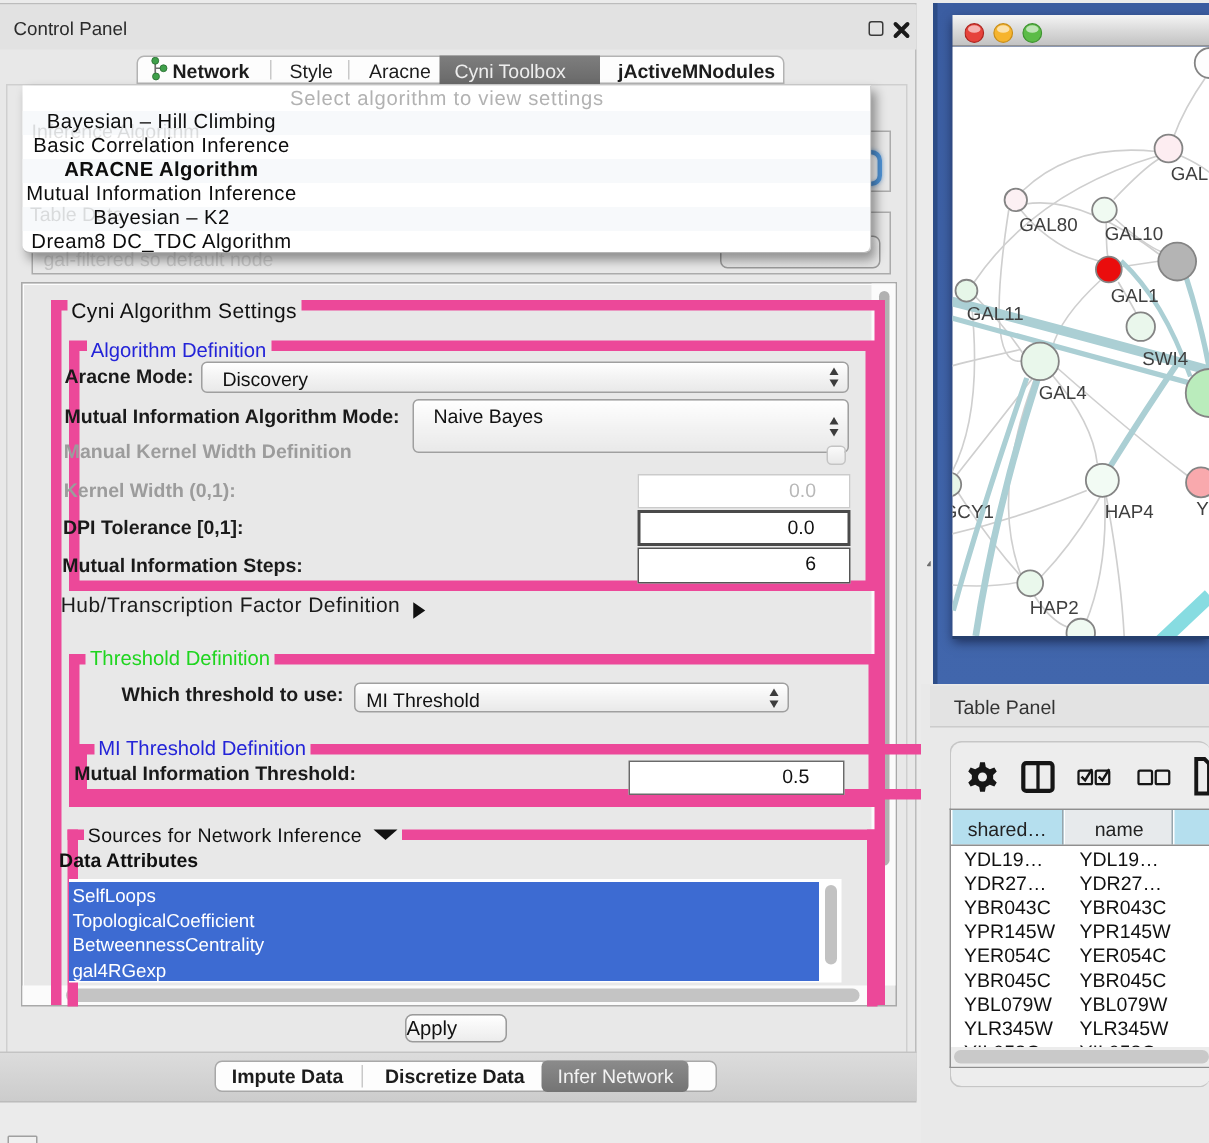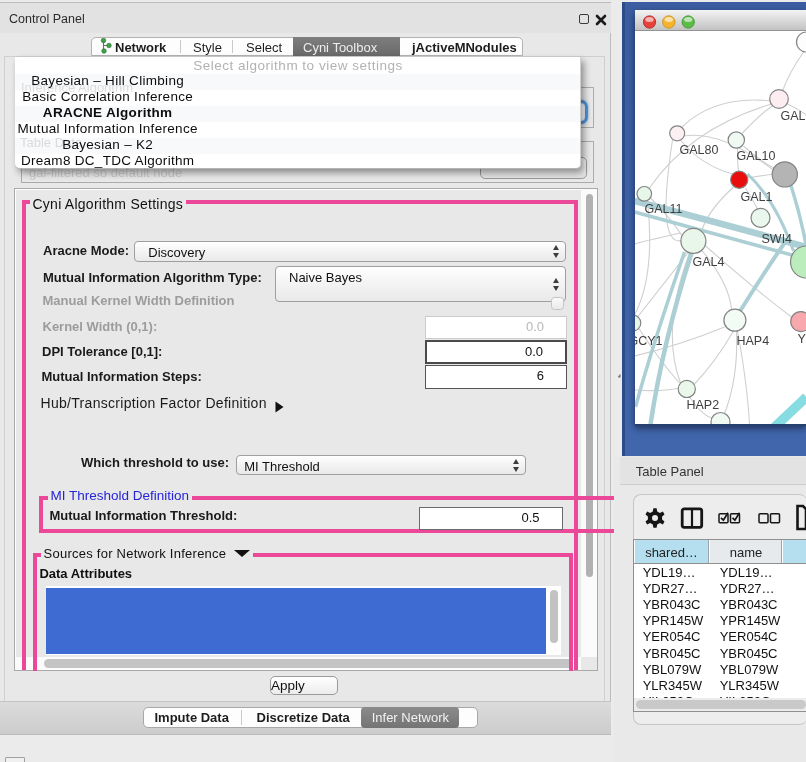--- a/index.html
+++ b/index.html
@@ -12,21 +12,21 @@
 .field { background:#fff; font-size:13px; color:#111; text-align:right; padding-right:22px; }
 .combo { border:1px solid #9f9f9f; border-radius:4px;
   background:linear-gradient(#ffffff,#f4f4f4 45%,#e9e9e9);
   font-size:13px; color:#111; }
 .combo .ct { position:absolute; left:0; top:3px; }
 .spin { position:absolute; right:5px; top:50%; width:7px; height:13px; margin-top:-6.5px; }
 .spin:before { content:""; position:absolute; left:0; top:0;
   border-left:3.5px solid transparent; border-right:3.5px solid transparent; border-bottom:5px solid #3c3c3c; }
 .spin:after { content:""; position:absolute; left:0; bottom:0;
   border-left:3.5px solid transparent; border-right:3.5px solid transparent; border-top:5px solid #3c3c3c; }
-.gb { border:4px solid #ec4899; }
+.gb { border:7px solid #ec4899;margin-left:12px; }
 .gtitle { position:absolute; top:-7px; background:#e8e8e8; padding:0 3px; font-size:13px; white-space:nowrap; }
 </style>
 </head>
 <body>
 <div id="stage">
 
 <div class="abs" style="left:-2px; top:2px; width:613px; height:733px; background:#e8e8e8; border:1px solid #bcbcbc;"></div>
 
 <div class="abs" style="left:-1px; top:3px; width:612px; height:30px; background:#e2e2e2;"></div>
 <div class="abs" style="left:9px; top:12px; font-size:12.5px; color:#2b2b2b;">Control Panel</div>
@@ -42,21 +42,21 @@
 
 <div class="abs" style="left:293px; top:37px; width:106.6px; height:19px; background:linear-gradient(#7e7e7e,#696969);"></div>
 <svg class="abs" style="left:100px; top:38px;" width="14" height="16" viewBox="0 0 14 16">
  <path d="M3.5 2.5 L3.5 12.5 M3.5 7.5 L8.5 7.5" stroke="#6d6d6d" stroke-width="1.1" fill="none"></path>
  <circle cx="3.5" cy="2.5" r="2.3" fill="#3fa04a" stroke="#2b7234" stroke-width="0.6"></circle>
  <circle cx="9" cy="7.5" r="2.3" fill="#3fa04a" stroke="#2b7234" stroke-width="0.6"></circle>
  <circle cx="4" cy="13" r="2.3" fill="#3fa04a" stroke="#2b7234" stroke-width="0.6"></circle>
 </svg>
 <div class="abs" style="left:115px; top:40px; font-size:13px; font-weight:bold; color:#1c1c1c;">Network</div>
 <div class="abs" style="left:193px; top:40px; font-size:13px; color:#1c1c1c;">Style</div>
-<div class="abs" style="left:246px; top:40px; font-size:13px; color:#1c1c1c;">Select</div>
+<div class="abs" style="left:246px; top:40px; font-size:13px; color:#1c1c1c;">Aracne</div>
 <div class="abs" style="left:303px; top:40px; font-size:13px; color:#ededed;">Cyni Toolbox</div>
 <div class="abs" style="left:412px; top:40px; font-size:13px; font-weight:bold; color:#1c1c1c;">jActiveMNodules</div>
 
 <div class="abs" style="left:21px; top:87px; width:573px; height:41px; border:1px solid #ababab;"></div>
 <div class="abs" style="left:21px; top:141px; width:573px; height:42px; border:1px solid #ababab;"></div>
 
 <div class="abs" style="left:480px; top:100px; width:108px; height:24px; border:3px solid #4f93d6; border-radius:7px; background:#fff; box-shadow:0 0 3px rgba(90,150,210,0.8), inset 0 0 2px rgba(90,150,210,0.6);"></div>
 
 <div class="abs" style="left:480px; top:156.5px; width:107px; height:22.5px; border:1px solid #9a9a9a; border-radius:5px; background:linear-gradient(#fbfbfb,#e3e3e3);"></div>
 
@@ -66,62 +66,69 @@
 <div class="abs" style="left:581px; top:189px; width:16px; height:468px; background:#fbfbfb;"></div>
 <div class="abs" style="left:585.5px; top:194px; width:7px; height:383px; background:#b1b1b1; border-radius:4px;"></div>
 
 <div class="abs" style="left:15px; top:657px; width:566px; height:13px; background:#fbfbfb;"></div>
 <div class="abs" style="left:44px; top:658.5px; width:529px; height:9px; background:#c4c4c4; border-radius:4.5px;"></div>
 
 <div class="abs gb" style="left:21.5px; top:200px; width:556px; height:470px; border-bottom:none;">
   <div class="gtitle" style="left:4px; top:-8.5px; font-size:14px; letter-spacing:0.25px; color:#111;">Cyni Algorithm Settings</div>
 </div>
 
+<div class="abs gb" style="left:34px; top:226.5px; width:538px; height:167.5px;">
+  <div class="gtitle" style="left:4.5px; top:-7.5px; font-size:13.5px; color:#2424d8;">Algorithm Definition</div>
+</div>
 <div class="abs lbl" style="left:43px; top:242.5px;">Aracne Mode:</div>
 <div class="abs combo" style="left:134.3px; top:241px; width:431.7px; height:20.5px;">
   <span class="ct" style="left:13px;">Discovery</span>
       <span class="spin"></span>
 </div>
-<div class="abs lbl" style="left:43px; top:269.5px;">Mutual Information Algorithm Type:</div>
+<div class="abs lbl" style="left:43px; top:269.5px;">Mutual Information Algorithm Mode:</div>
 <div class="abs combo" style="left:274.5px; top:266px; width:291.5px; height:36px;">
   <span class="ct" style="left:13.5px;">Naive Bayes</span>
       <span class="spin"></span>
 </div>
 <div class="abs lbl-dis" style="left:42.5px; top:293px;">Manual Kernel Width Definition</div>
 <div class="abs" style="left:550.5px; top:296.5px; width:13.5px; height:13.5px; border:1px solid #c4c4c4; border-radius:3.5px; background:linear-gradient(#fafafa,#e9e9e9);"></div>
 <div class="abs lbl-dis" style="left:42.5px; top:319px;">Kernel Width (0,1):</div>
 <div class="abs field" style="left:425px; top:316px; width:142px; height:22.5px; border:1px solid #cbcbcb; color:#b8b8b8; line-height:20px;">0.0</div>
 <div class="abs lbl" style="left:42px; top:343.5px;">DPI Tolerance [0,1]:</div>
 <div class="abs field" style="left:425px; top:339.5px; width:142px; height:24.5px; border:2px solid #4a4a4a; line-height:20px;">0.0</div>
 <div class="abs lbl" style="left:41.5px; top:368.5px;">Mutual Information Steps:</div>
 <div class="abs field" style="left:425px; top:365px; width:142px; height:24px; border:1.5px solid #555; line-height:20px;">6</div>
 
 <div class="abs" style="left:40.5px; top:394.5px; font-size:14px; letter-spacing:0.3px; color:#1b1b1b;">Hub/Transcription Factor Definition</div>
 <svg class="abs" style="left:274.5px; top:401px;" width="9" height="12" viewBox="0 0 9 12">
  <path d="M0.5 0.5 L8.5 6 L0.5 11.5 Z" fill="#111"></path>
 </svg>
 
+<div class="abs gb" style="left:33.5px; top:435.5px; width:540px; height:102.5px;">
+  <div class="gtitle" style="left:4.5px; top:-11.5px; font-size:13.5px; color:#1fd51f;">Threshold Definition</div>
+</div>
 <div class="abs lbl" style="left:81px; top:455px;">Which threshold to use:</div>
 <div class="abs combo" style="left:235.7px; top:455px; width:290.8px; height:20px;">
   <span class="ct" style="left:7.5px;">MI Threshold</span>
       <span class="spin"></span>
 </div>
 
 <div class="abs gb" style="left:39px; top:495.5px; width:593px; height:37.5px;">
   <div class="gtitle" style="left:4.5px; top:-11.5px; font-size:13.5px; color:#2424d8;">MI Threshold Definition</div>
 </div>
 <div class="abs lbl" style="left:49.5px; top:508px;">Mutual Information Threshold:</div>
 <div class="abs field" style="left:418.5px; top:507px; width:144px; height:22.5px; border:1px solid #6a6a6a; line-height:20px;">0.5</div>
 
 <div class="abs gb" style="left:32.5px; top:552.5px; width:540.5px; height:118px; border-bottom:none;">
   <div class="gtitle" style="left:4px; top:-10.5px; letter-spacing:0.25px; color:#111;">Sources for Network Inference&nbsp;&nbsp;<span style="display:inline-block; width:0; height:0; border-left:8.5px solid transparent; border-right:8.5px solid transparent; border-top:7px solid #111; vertical-align:1px;"></span></div>
 </div>
 <div class="abs" style="left:39.4px; top:565.5px; font-size:13px; font-weight:bold; color:#111;">Data Attributes</div>
 <div class="abs" style="left:46px; top:586px; width:515px; height:69px; background:#fff;"></div>
 <div class="abs" style="left:46px; top:587.7px; width:500px; height:66.3px; background:#3d6bd2;"></div>
+<div class="abs" style="left:48.3px; top:589px; width:490px; color:#fff; font-size:12.5px; line-height:16.6px;">SelfLoops<br>TopologicalCoefficient<br>BetweennessCentrality<br>gal4RGexp</div>
 <div class="abs" style="left:550px; top:589.5px; width:8px; height:53.5px; background:#c2c2c2; border-radius:4px;"></div>
 
 <div class="abs" style="left:270px; top:675.5px; width:68px; height:19px; border:1px solid #9b9b9b; border-radius:5px; background:linear-gradient(#ffffff,#ececec); font-size:13.5px; color:#111; line-height:17px;">Apply</div>
 
 <div class="abs" style="left:-1px; top:701px; width:612px; height:33px; background:linear-gradient(#dcdcdc,#cccccc); border-top:1px solid #c3c3c3;"></div>
 <div class="abs" style="left:143px; top:706.5px; width:335px; height:21.5px; background:#fdfdfd; border:1px solid #a8a8a8; border-radius:5px;"></div>
 <div class="abs" style="left:241.4px; top:709.5px; width:1px; height:15px; background:#c9c9c9;"></div>
 <div class="abs" style="left:361px; top:706.5px; width:97.5px; height:21.5px; background:linear-gradient(#8b8b8b,#747474); border-radius:4px;"></div>
 <div class="abs" style="left:154.5px; top:710px; font-size:13px; font-weight:bold; color:#1c1c1c;">Impute Data</div>
 <div class="abs" style="left:256.6px; top:710px; font-size:13px; font-weight:bold; color:#1c1c1c;">Discretize Data</div>

